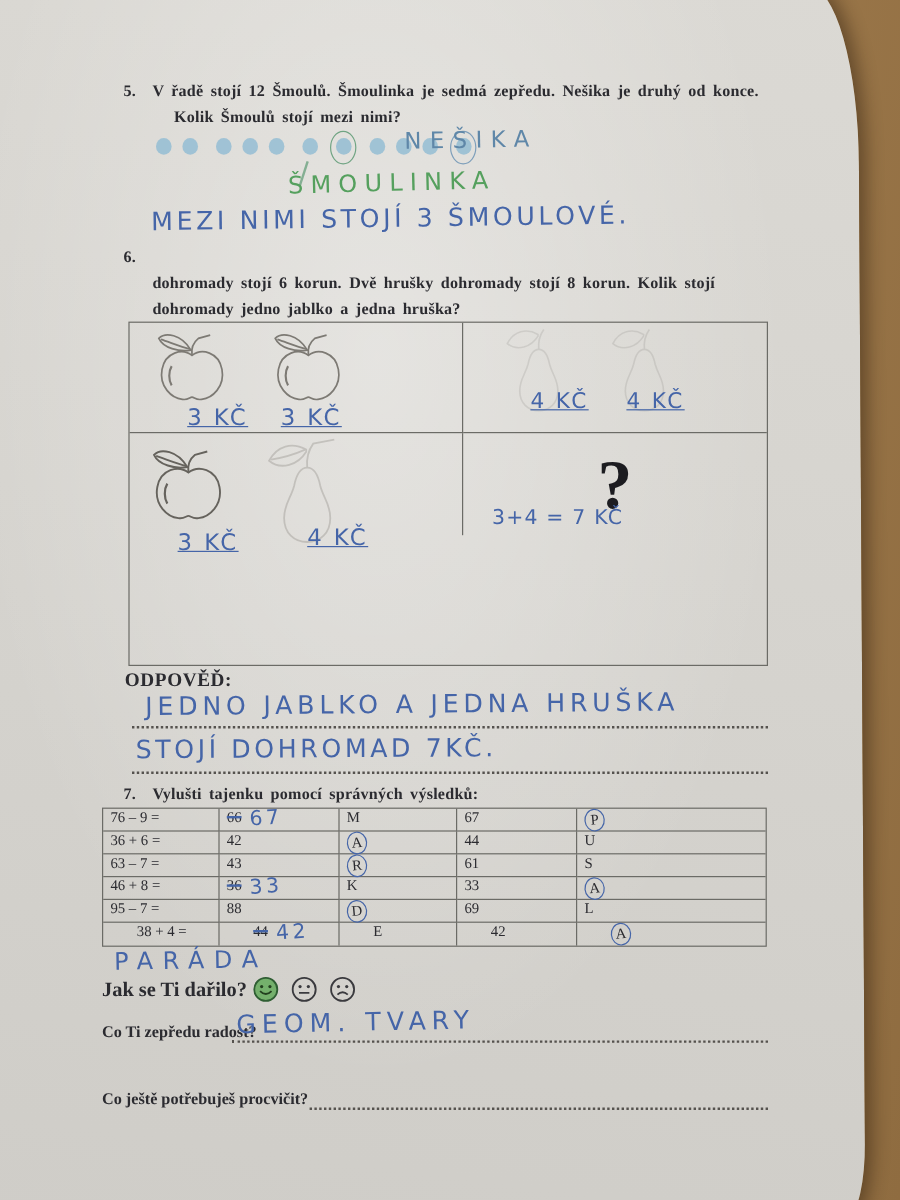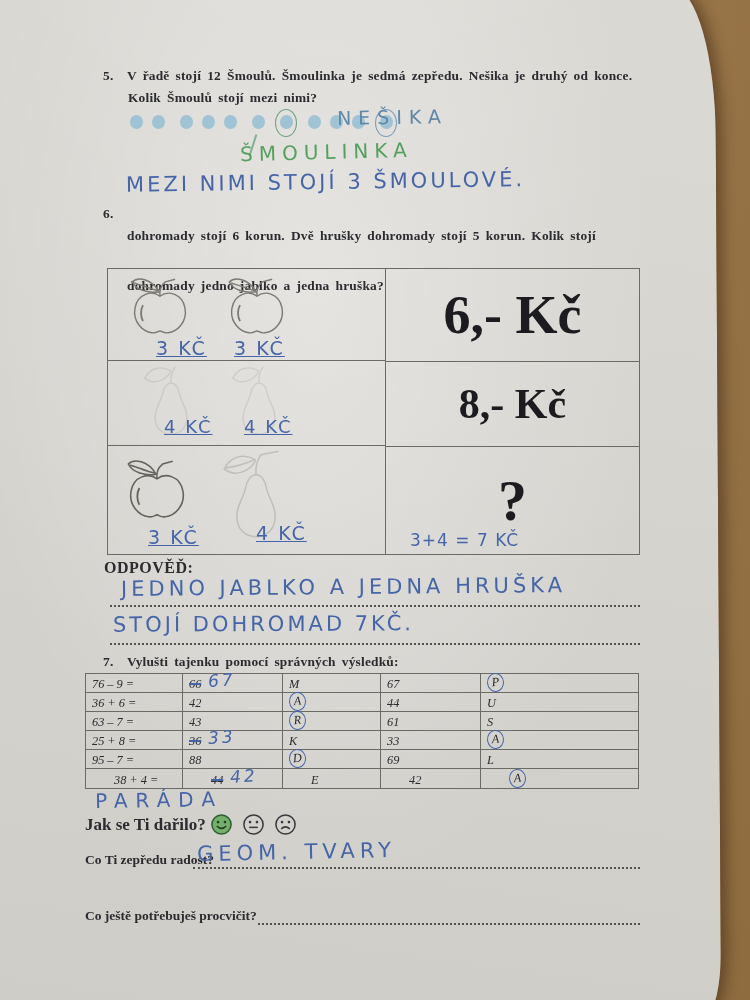--- a/index.html
+++ b/index.html
@@ -38,39 +38,39 @@
   .fcell{border-right:1px solid #6b6b66;border-bottom:1px solid #6b6b66;position:relative;}
   .fcell:nth-child(2n){border-right:none;}
   .fcell.lastrow{border-bottom:none;}
   .price{display:flex;align-items:center;justify-content:center;height:100%;color:#1c1c20;}
   .fruit-label{position:absolute;font-size:19px;letter-spacing:2px;text-decoration:underline;}
   .calc{position:absolute;left:24px;bottom:4px;font-size:17px;letter-spacing:1px;}
   
   .dotline{border-bottom:2.4px dotted #55524e;height:0;}
   
   .q7table{display:grid;grid-template-columns:97px 100px 98px 100px 157px;border:1.4px solid #6b6b66;background:transparent;}
-  .q7cell{border-right:1px solid #6b6b66;border-bottom:1px solid #6b6b66;height:18.1px;font-size:12.3px;font-family:"Liberation Serif",serif;color:#2b2b30;padding-left:6px;display:flex;align-items:flex-end;position:relative;overflow:visible;font-style:italic;}
+  .q7cell{border-right:1px solid #6b6b66;border-bottom:1px solid #6b6b66;height:18.1px;font-size:12.3px;font-family:"Liberation Serif",serif;color:#2b2b30;padding-left:6px;display:flex;align-items:flex-start;position:relative;overflow:visible;}
   .q7cell:nth-child(5n){border-right:none;}
   .q7cell.lastrow{border-bottom:none;margin-left:22px;}
   .struck{text-decoration:line-through;text-decoration-color:#4565a8;text-decoration-thickness:1.5px;}
   .corr{font-family:"DejaVu Sans",sans-serif;color:#4565a8;font-size:17px;margin-left:7px;transform:translateY(-2px) rotate(-4deg);letter-spacing:3px;}
   .circ{display:inline-block;width:15px;height:17px;line-height:17px;text-align:center;border:1.6px solid #4565a8;border-radius:50%;transform:rotate(-5deg);padding:0;}
   .faces{display:flex;gap:9px;align-items:center;}
   svg{display:block;}
 </style>
 </head>
 <body>
 
 <div class="paper"></div>
 
 <div class="abs print qline" style="left:103px;top:65px;width:545px;">
   <span class="qnum">5.</span>
   <span>V řadě stojí 12 Šmoulů. Šmoulinka je sedmá zepředu. Nešika je druhý od konce.</span>
 </div>
-<div class="abs print qline" style="left:128px;top:87px;align-items:center;">
+<div class="abs print qline" style="left:145px;top:87px;align-items:center;">
   <span>Kolik Šmoulů stojí mezi nimi?</span>
 </div>
 
 <div class="abs dots" style="left:130px;top:115px;">
   <span class="dot"></span>
   <span class="dot g2"></span>
   <span class="dot"></span>
   <span class="dot"></span>
   <span class="dot g2"></span>
   <span class="dot g2"></span>
@@ -83,23 +83,23 @@
 <div class="smoulinka-line" style="left:252px;top:134px;"></div>
 
 <div class="abs hw hw-teal" style="left:337px;top:106px;font-size:19px;letter-spacing:7px;transform:rotate(-1deg);">NEŠIKA</div>
 <div class="abs hw hw-green" style="left:240px;top:140px;font-size:20px;letter-spacing:6px;transform:rotate(-1.5deg);">ŠMOULINKA</div>
 <div class="abs hw" style="left:126px;top:170px;font-size:21px;letter-spacing:3px;transform:rotate(-0.8deg);">MEZI NIMI STOJÍ 3 ŠMOULOVÉ.</div>
 
 <div class="abs print qline" style="left:103px;top:203px;width:545px;">
   <span class="qnum">6.</span>
 </div>
 <div class="abs print qline" style="left:127px;top:225px;">
-  <span>dohromady stojí 6 korun. Dvě hrušky dohromady stojí 5 korun. Kolik stojí</span>
-</div>
-<div class="abs print qline" style="left:127px;top:247px;margin-top:28px;">
+  <span>dohromady stojí 6 korun. Dvě hrušky dohromady stojí 8 korun. Kolik stojí</span>
+</div>
+<div class="abs print qline" style="left:127px;top:247px;">
   <span>dohromady jedno jablko a jedna hruška?</span>
 </div>
 
 <div class="abs ftable" style="left:107px;top:268px;width:531px;">
 
   <div class="fcell">
     <svg class="abs" style="left:16px;top:4px;" width="72" height="66" viewBox="0 0 80 74">
       <g fill="none" stroke="#7d7a74" stroke-width="1.6">
         <path d="M40 26 C31 19 15 23 12 39 C9 55 21 66 31 67 C36 68 38 65 40 65 C42 65 44 68 49 67 C59 66 71 55 68 39 C65 23 49 19 40 26 Z"></path>
         <path d="M40 26 C39 19 41 14 46 10 L57 7"></path>
@@ -114,42 +114,40 @@
         <path d="M40 26 C39 19 41 14 46 10 L57 7"></path>
         <path d="M39 21 C30 6 15 4 9 10 C13 19 28 23 39 21 Z"></path>
         <path d="M11 11 C20 14 30 18 38 20"></path>
         <path d="M21 36 C18 41 18 49 21 54" stroke-width="2"></path>
       </g>
     </svg>
     <span class="hw fruit-label" style="left:48px;top:68px;">3 KČ</span>
     <span class="hw fruit-label" style="left:126px;top:68px;">3 KČ</span>
   </div>
 
-  <div class="fcell price" style="font-size:54px;font-weight:bold;font-family:'Liberation Serif',serif;">6,- Kč</div>
 
   <div class="fcell">
     <svg class="abs" style="left:30px;top:0;opacity:.13;" width="66" height="76" viewBox="0 0 90 110">
       <g fill="none" stroke="#55524e" stroke-width="2">
         <path d="M45 32 C38 32 34 40 32 50 C29 62 22 68 22 82 C22 97 32 106 45 106 C58 106 68 97 68 82 C68 68 61 62 58 50 C56 40 52 32 45 32 Z"></path>
         <path d="M45 32 C44 22 46 15 51 8"></path>
         <path d="M44 14 C30 6 15 10 7 25 C19 35 36 29 44 16 Z"></path>
       </g>
     </svg>
     <svg class="abs" style="left:118px;top:0;opacity:.13;" width="66" height="76" viewBox="0 0 90 110">
       <g fill="none" stroke="#55524e" stroke-width="2">
         <path d="M45 32 C38 32 34 40 32 50 C29 62 22 68 22 82 C22 97 32 106 45 106 C58 106 68 97 68 82 C68 68 61 62 58 50 C56 40 52 32 45 32 Z"></path>
         <path d="M45 32 C44 22 46 15 51 8"></path>
         <path d="M44 14 C30 6 15 10 7 25 C19 35 36 29 44 16 Z"></path>
       </g>
     </svg>
     <span class="hw fruit-label" style="left:56px;top:55px;font-size:18px;">4 KČ</span>
     <span class="hw fruit-label" style="left:136px;top:55px;font-size:18px;">4 KČ</span>
   </div>
 
-  <div class="fcell price" style="font-size:42px;font-weight:bold;font-family:'Liberation Serif',serif;">8,- Kč</div>
 
   <div class="fcell lastrow">
     <svg class="abs" style="left:12px;top:8px;" width="74" height="70" viewBox="0 0 80 74">
       <g fill="none" stroke="#66635d" stroke-width="1.7">
         <path d="M40 26 C31 19 15 23 12 39 C9 55 21 66 31 67 C36 68 38 65 40 65 C42 65 44 68 49 67 C59 66 71 55 68 39 C65 23 49 19 40 26 Z"></path>
         <path d="M40 26 C39 19 41 14 46 10 L57 7"></path>
         <path d="M39 21 C30 6 15 4 9 10 C13 19 28 23 39 21 Z"></path>
         <path d="M11 11 C20 14 30 18 38 20"></path>
         <path d="M21 36 C18 41 18 49 21 54" stroke-width="2"></path>
       </g>
@@ -228,21 +226,21 @@
       <span class="circ">R</span>
     </div>
   <div class="q7cell">
       <span>61</span>
     </div>
   <div class="q7cell">
       <span>S</span>
     </div>
 
   <div class="q7cell">
-      <span>25 + 8 =</span>
+      <span>46 + 8 =</span>
     </div>
   <div class="q7cell">
       <span class="struck">36</span>
       <span class="corr">33</span>
     </div>
   <div class="q7cell">
       <span>K</span>
     </div>
   <div class="q7cell">
       <span>33</span>

